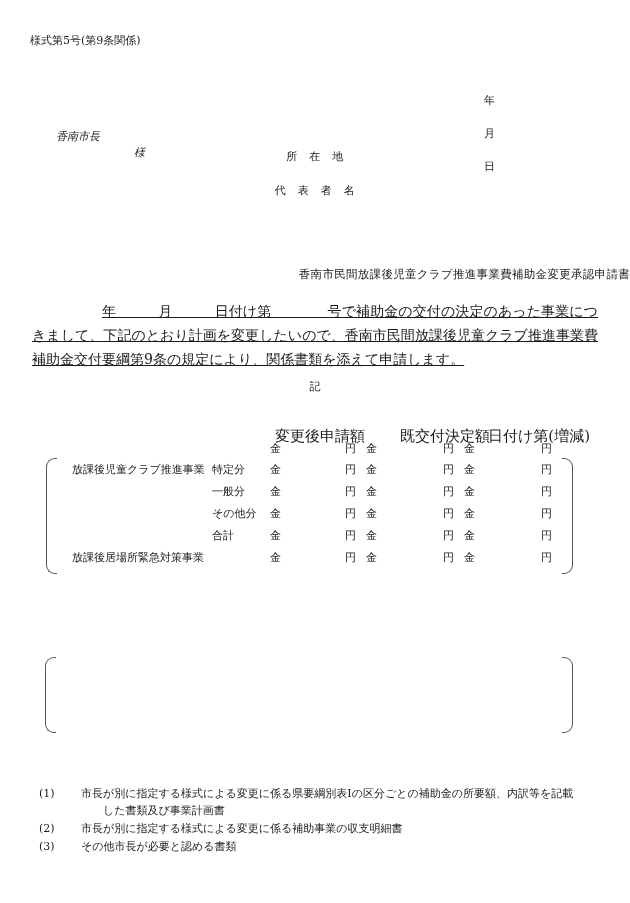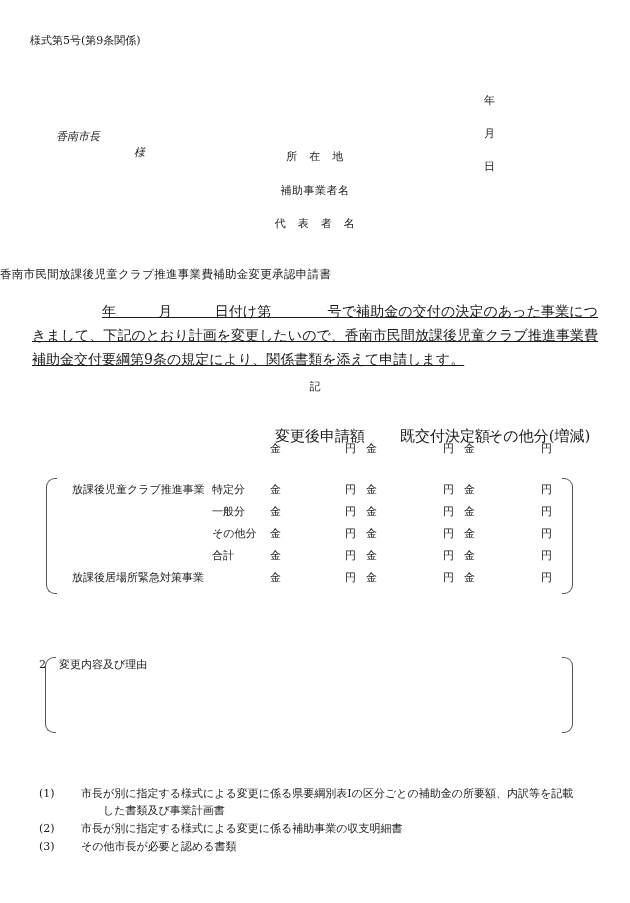--- a/index.html
+++ b/index.html
@@ -28,21 +28,21 @@
   .date-line      { left: 470px; top: 76px;  font-size: 11px; letter-spacing: 0; }
   .date-line span { display:inline-block; }
   .addressee      { left: 42px;  top: 112px; font-size: 11px; font-style: italic; }
   .addressee .hon { display:inline-block; margin-left: 78px; }
 
   .party-block { position: absolute; left: 0; top: 149px; width: 630px; }
   .party-row   { text-align: center; font-size: 11px; margin-bottom: 17px; letter-spacing: 0.5px; }
 
   .doc-title {
     position: absolute; left: 0; top: 266px; width: 630px;
-    text-align: left; font-size: 11.5px; letter-spacing: 0.3px;
+    text-align: right; font-size: 11.5px; letter-spacing: 0.3px;
   }
 
   .body-para {
     position: absolute; left: 32px; top: 299px; width: 566px;
     font-size: 14px; line-height: 1.72; text-align: justify;
     text-indent: 70px;
     text-decoration: underline;
   }
 
   .ki-mark {
@@ -119,49 +119,48 @@
     <span>日</span>
   </div>
 
   <div class="abs addressee">
     <span>香南市長</span>
     <span class="hon">様</span>
   </div>
 
   <div class="party-block">
     <div class="party-row">所　在　地</div>
-    <div class="party-row">補助事業者名</div>
     <div class="party-row">代　表　者　名</div>
   </div>
 
   <div class="doc-title">香南市民間放課後児童クラブ推進事業費補助金変更承認申請書</div>
 
   <div class="body-para">年　　　月　　　日付け第　　　　号で補助金の交付の決定のあった事業につきまして、下記のとおり計画を変更したいので、香南市民間放課後児童クラブ推進事業費補助金交付要綱第9条の規定により、関係書類を添えて申請します。</div>
 
   <div class="ki-mark">記</div>
 
 
   <div class="col-heads">
     <div class="col-head" style="left:275px">変更後申請額</div>
     <div class="col-head" style="left:400px">既交付決定額</div>
-    <div class="col-head" style="left:488px">その他分(増減)</div>
+    <div class="col-head" style="left:488px">日付け第(増減)</div>
   </div>
 
   <div class="amount-grid">
 
     <div class="amt-row">
       <span class="amt-cell" style="left:270px">金</span>
       <span class="amt-cell" style="left:345px">円</span>
       <span class="amt-cell" style="left:366px">金</span>
       <span class="amt-cell" style="left:443px">円</span>
       <span class="amt-cell" style="left:464px">金</span>
       <span class="amt-cell" style="left:541px">円</span>
     </div>
 
-    <div style="position:absolute; left:0; top:37px; width:630px; height:114px;">
+    <div style="position:absolute; left:0; top:17px; width:630px; height:114px;">
 
       <div class="brace brace-left" style="left:46px;  top:0; height:114px;"></div>
       <div class="brace brace-right" style="left:562px; top:0; height:114px;"></div>
 
       <div class="amt-row" style="position:absolute; top:4px; left:0; width:630px;">
         <span class="row-label" style="left:72px">放課後児童クラブ推進事業</span>
         <span class="sub-label" style="left:212px">特定分</span>
         <span class="amt-cell" style="left:270px">金</span>
         <span class="amt-cell" style="left:345px">円</span>
         <span class="amt-cell" style="left:366px">金</span>
@@ -210,23 +209,20 @@
         <span class="amt-cell" style="left:345px">円</span>
         <span class="amt-cell" style="left:366px">金</span>
         <span class="amt-cell" style="left:443px">円</span>
         <span class="amt-cell" style="left:464px">金</span>
         <span class="amt-cell" style="left:541px">円</span>
       </div>
 
     </div>
   </div>
 
-  <div class="abs sec2-head">
-    <span class="num">2</span><span>変更内容及び理由</span>
-  </div>
 
   <div class="reason-box">
     <div class="brace brace-left" style="left:0;"></div>
     <div class="brace brace-right" style="right:0;"></div>
     <div style="position:absolute; left:18px; top:6px; right:18px; bottom:6px; font-size:11px; white-space:pre-wrap;"></div>
   </div>
 
 
   <div class="attach-list">
 

